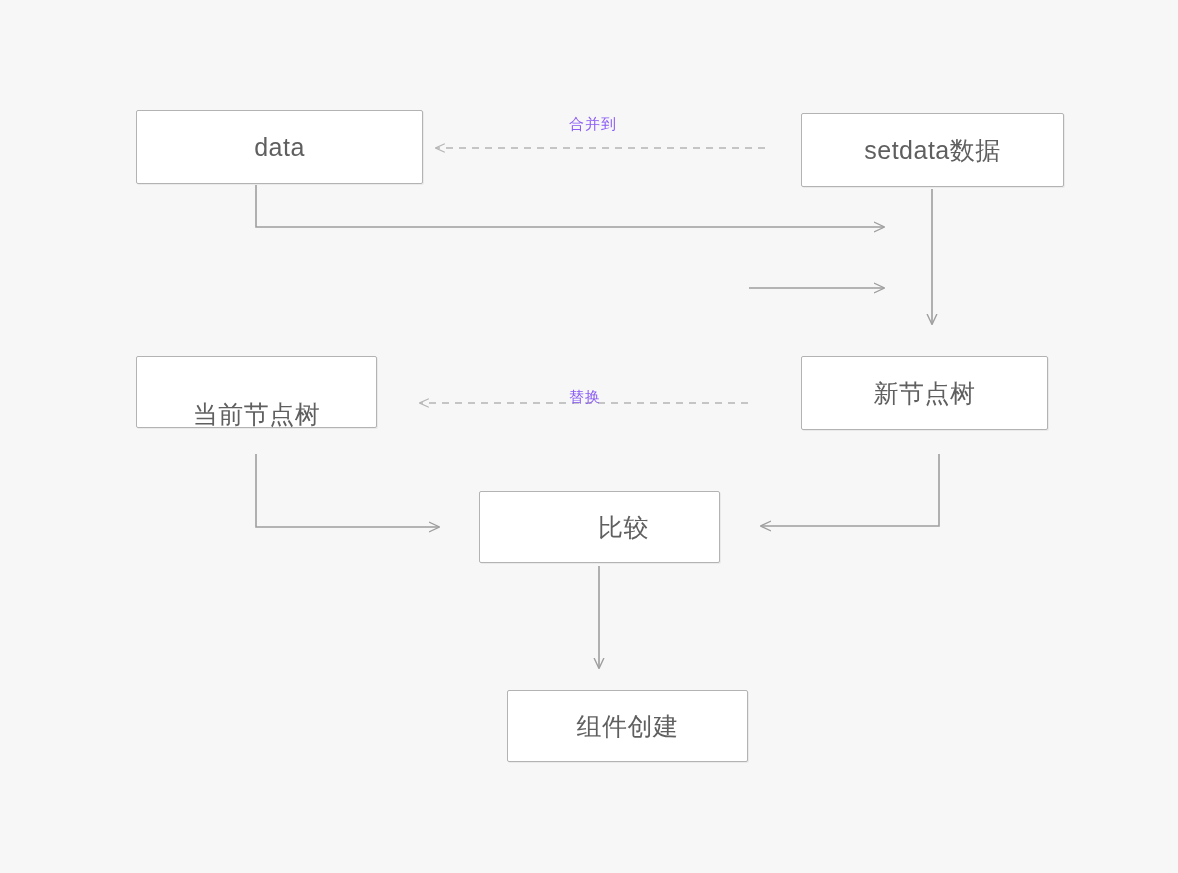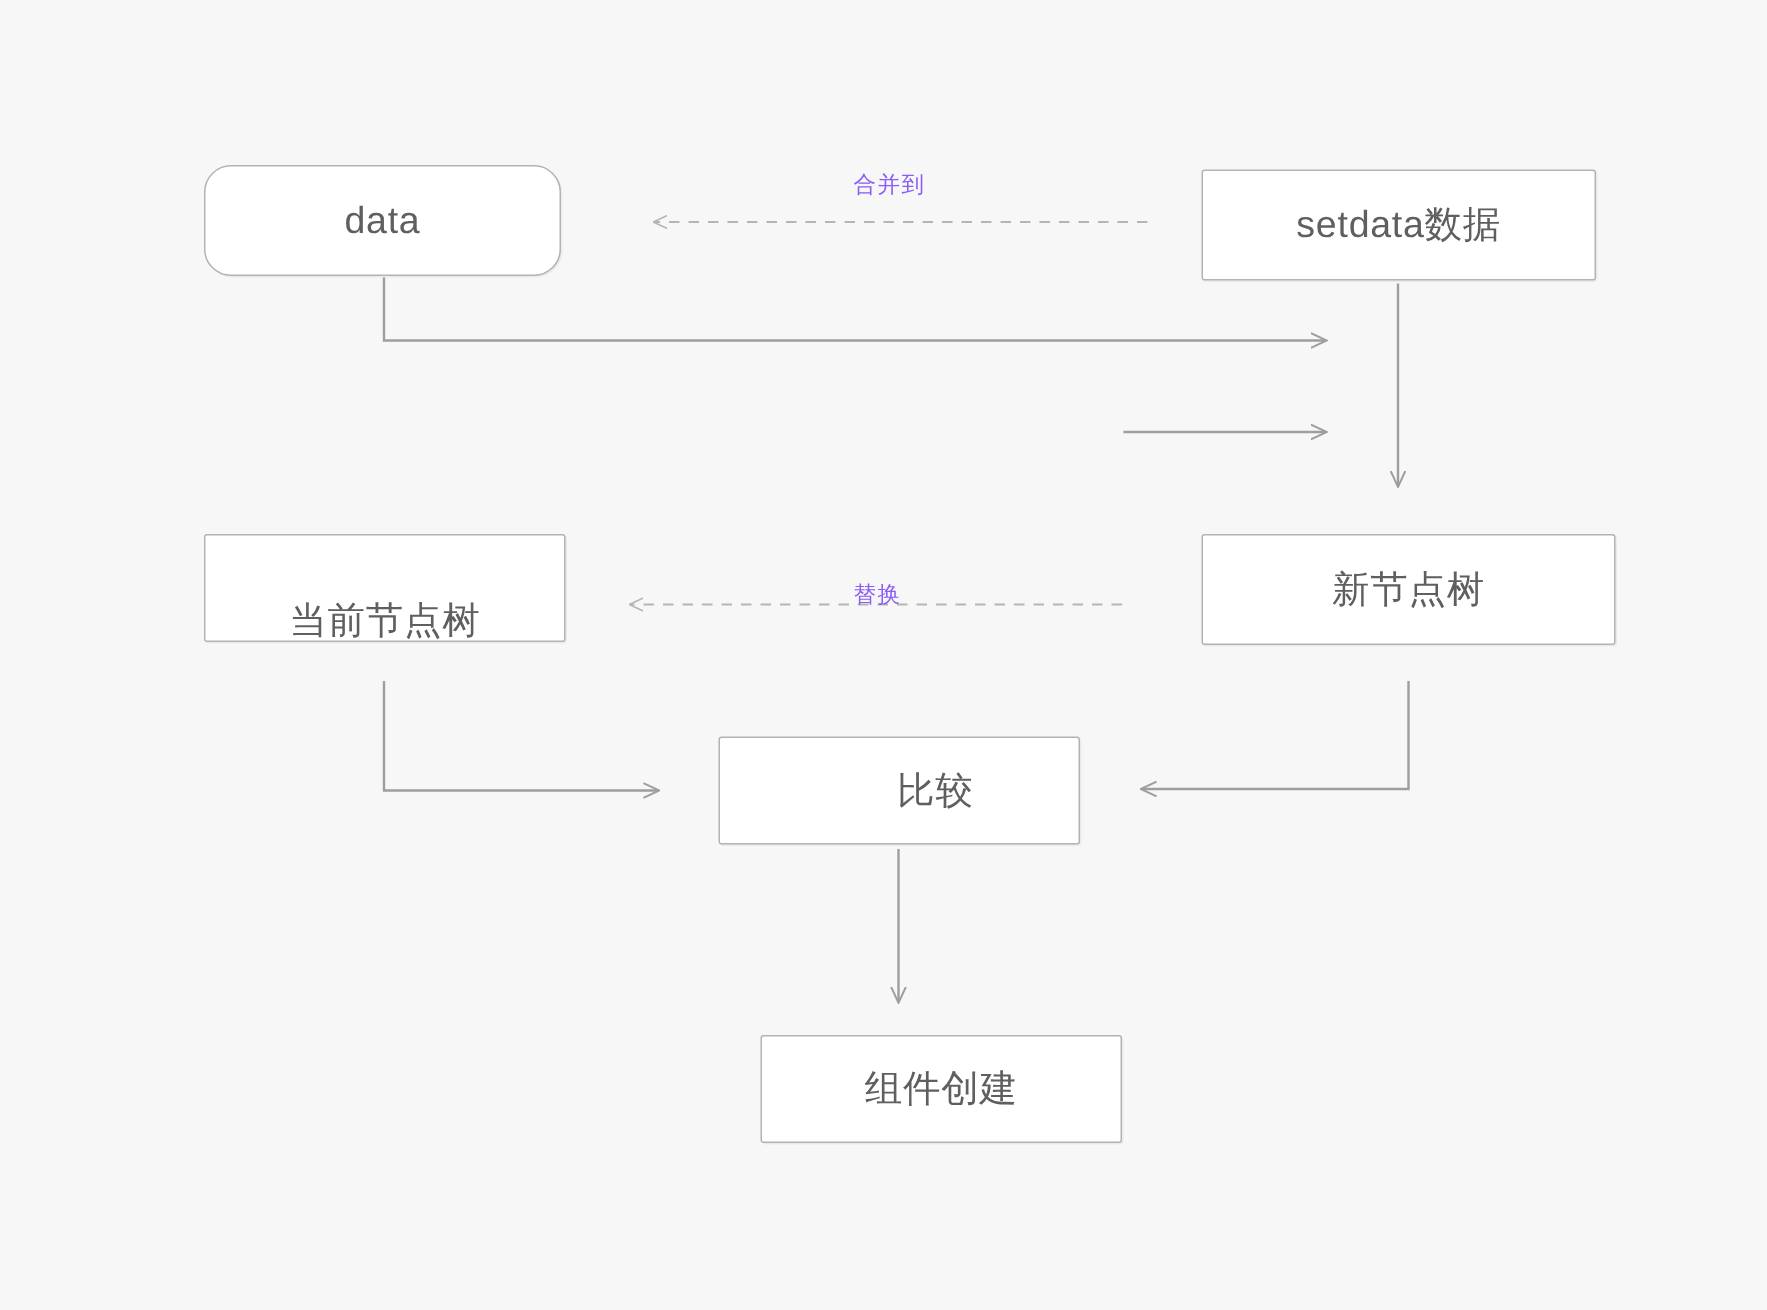--- a/index.html
+++ b/index.html
@@ -47,25 +47,25 @@
   .edge-label {
     position: absolute;
     color: #8b5cf6;
     font-size: 15px;
     letter-spacing: 1px;
     white-space: nowrap;
     line-height: 1;
   }
 
   
-  #node-data        { left: 136px; top: 110px; width: 238px; height: 74px; border-radius: 18px; }
+  #node-data        { left: 136px; top: 110px; width: 287px; height: 74px; }
   #node-setdata     { left: 801px; top: 113px; width: 263px; height: 74px; text-align: right; }
   #node-wxml        { left: 479px; top: 259px; width: 241px; height: 72px; }
   #node-current-tree{ left: 136px; top: 356px; width: 241px; height: 72px; align-items: flex-end; }
-  #node-new-tree    { left: 801px; top: 356px; width: 276px; height: 74px; }
+  #node-new-tree    { left: 801px; top: 356px; width: 247px; height: 74px; }
   #node-compare     { left: 479px; top: 491px; width: 241px; height: 72px; padding-left: 48px; }
   #node-component   { left: 507px; top: 690px; width: 241px; height: 72px; }
 
   
   #edge-label-merge   { left: 569px; top: 116px; }
   #edge-label-replace { left: 569px; top: 373px; margin-top: 16px; }
 </style>
 </head>
 <body>
 

